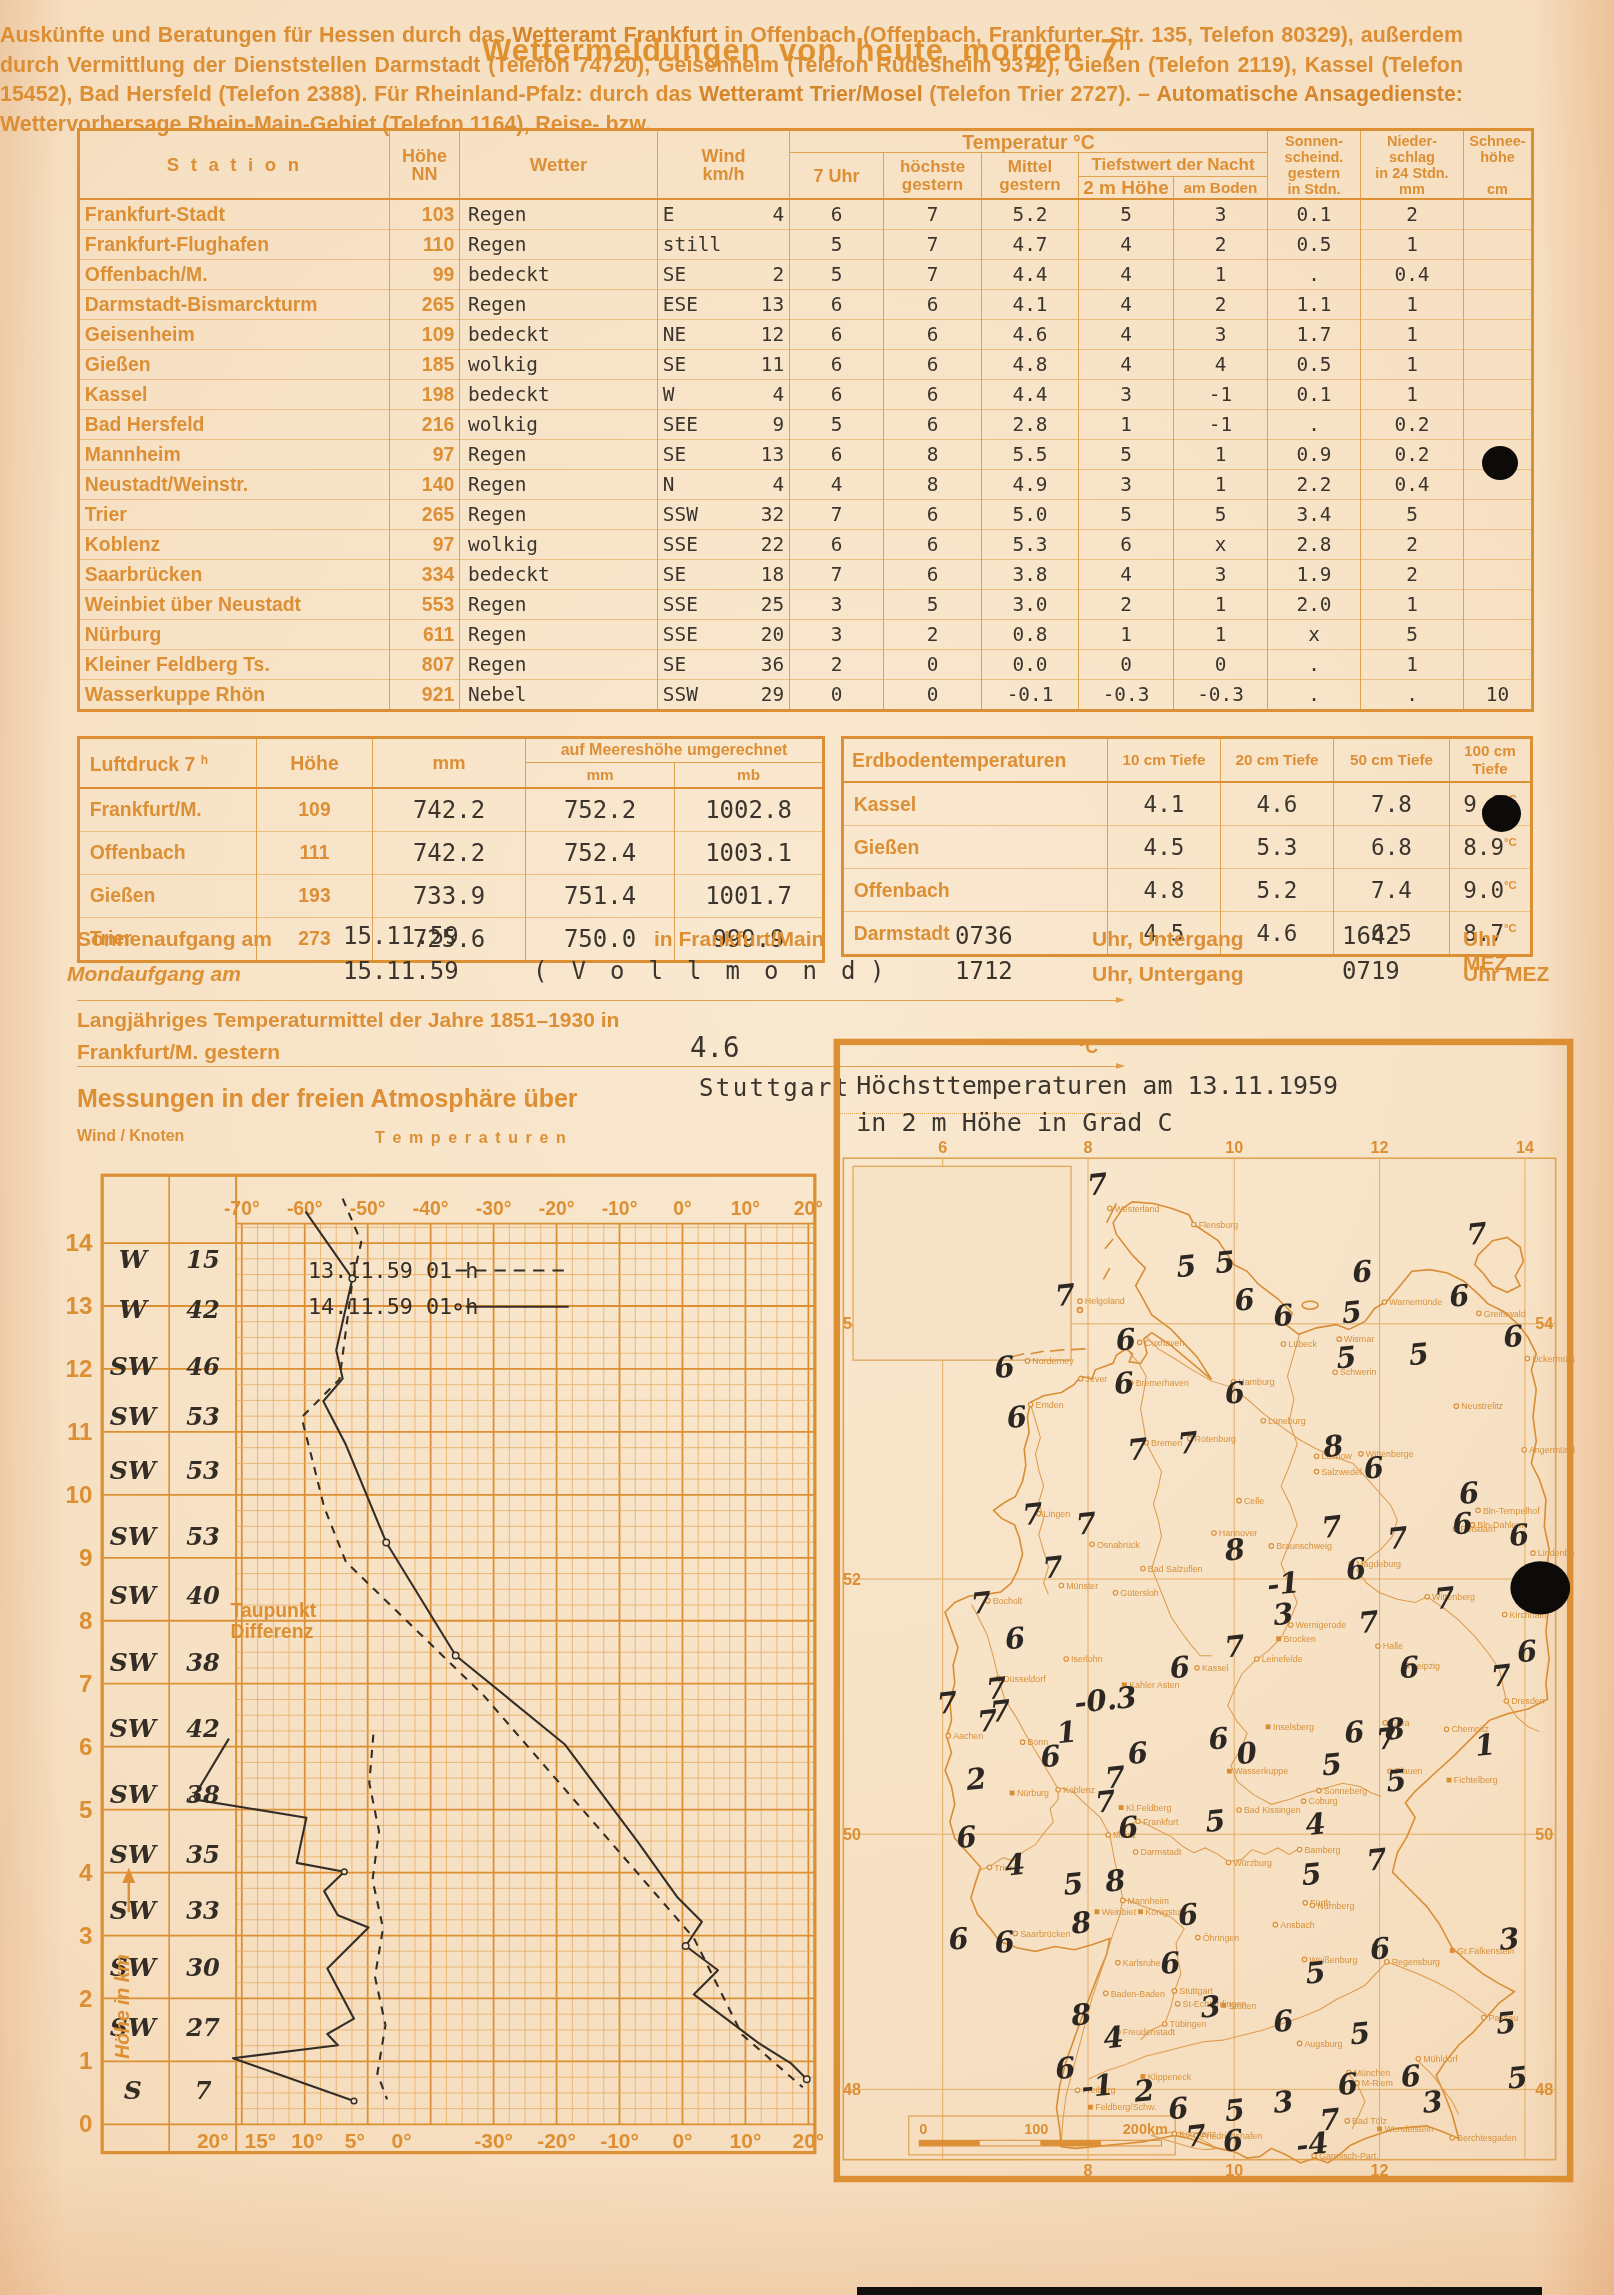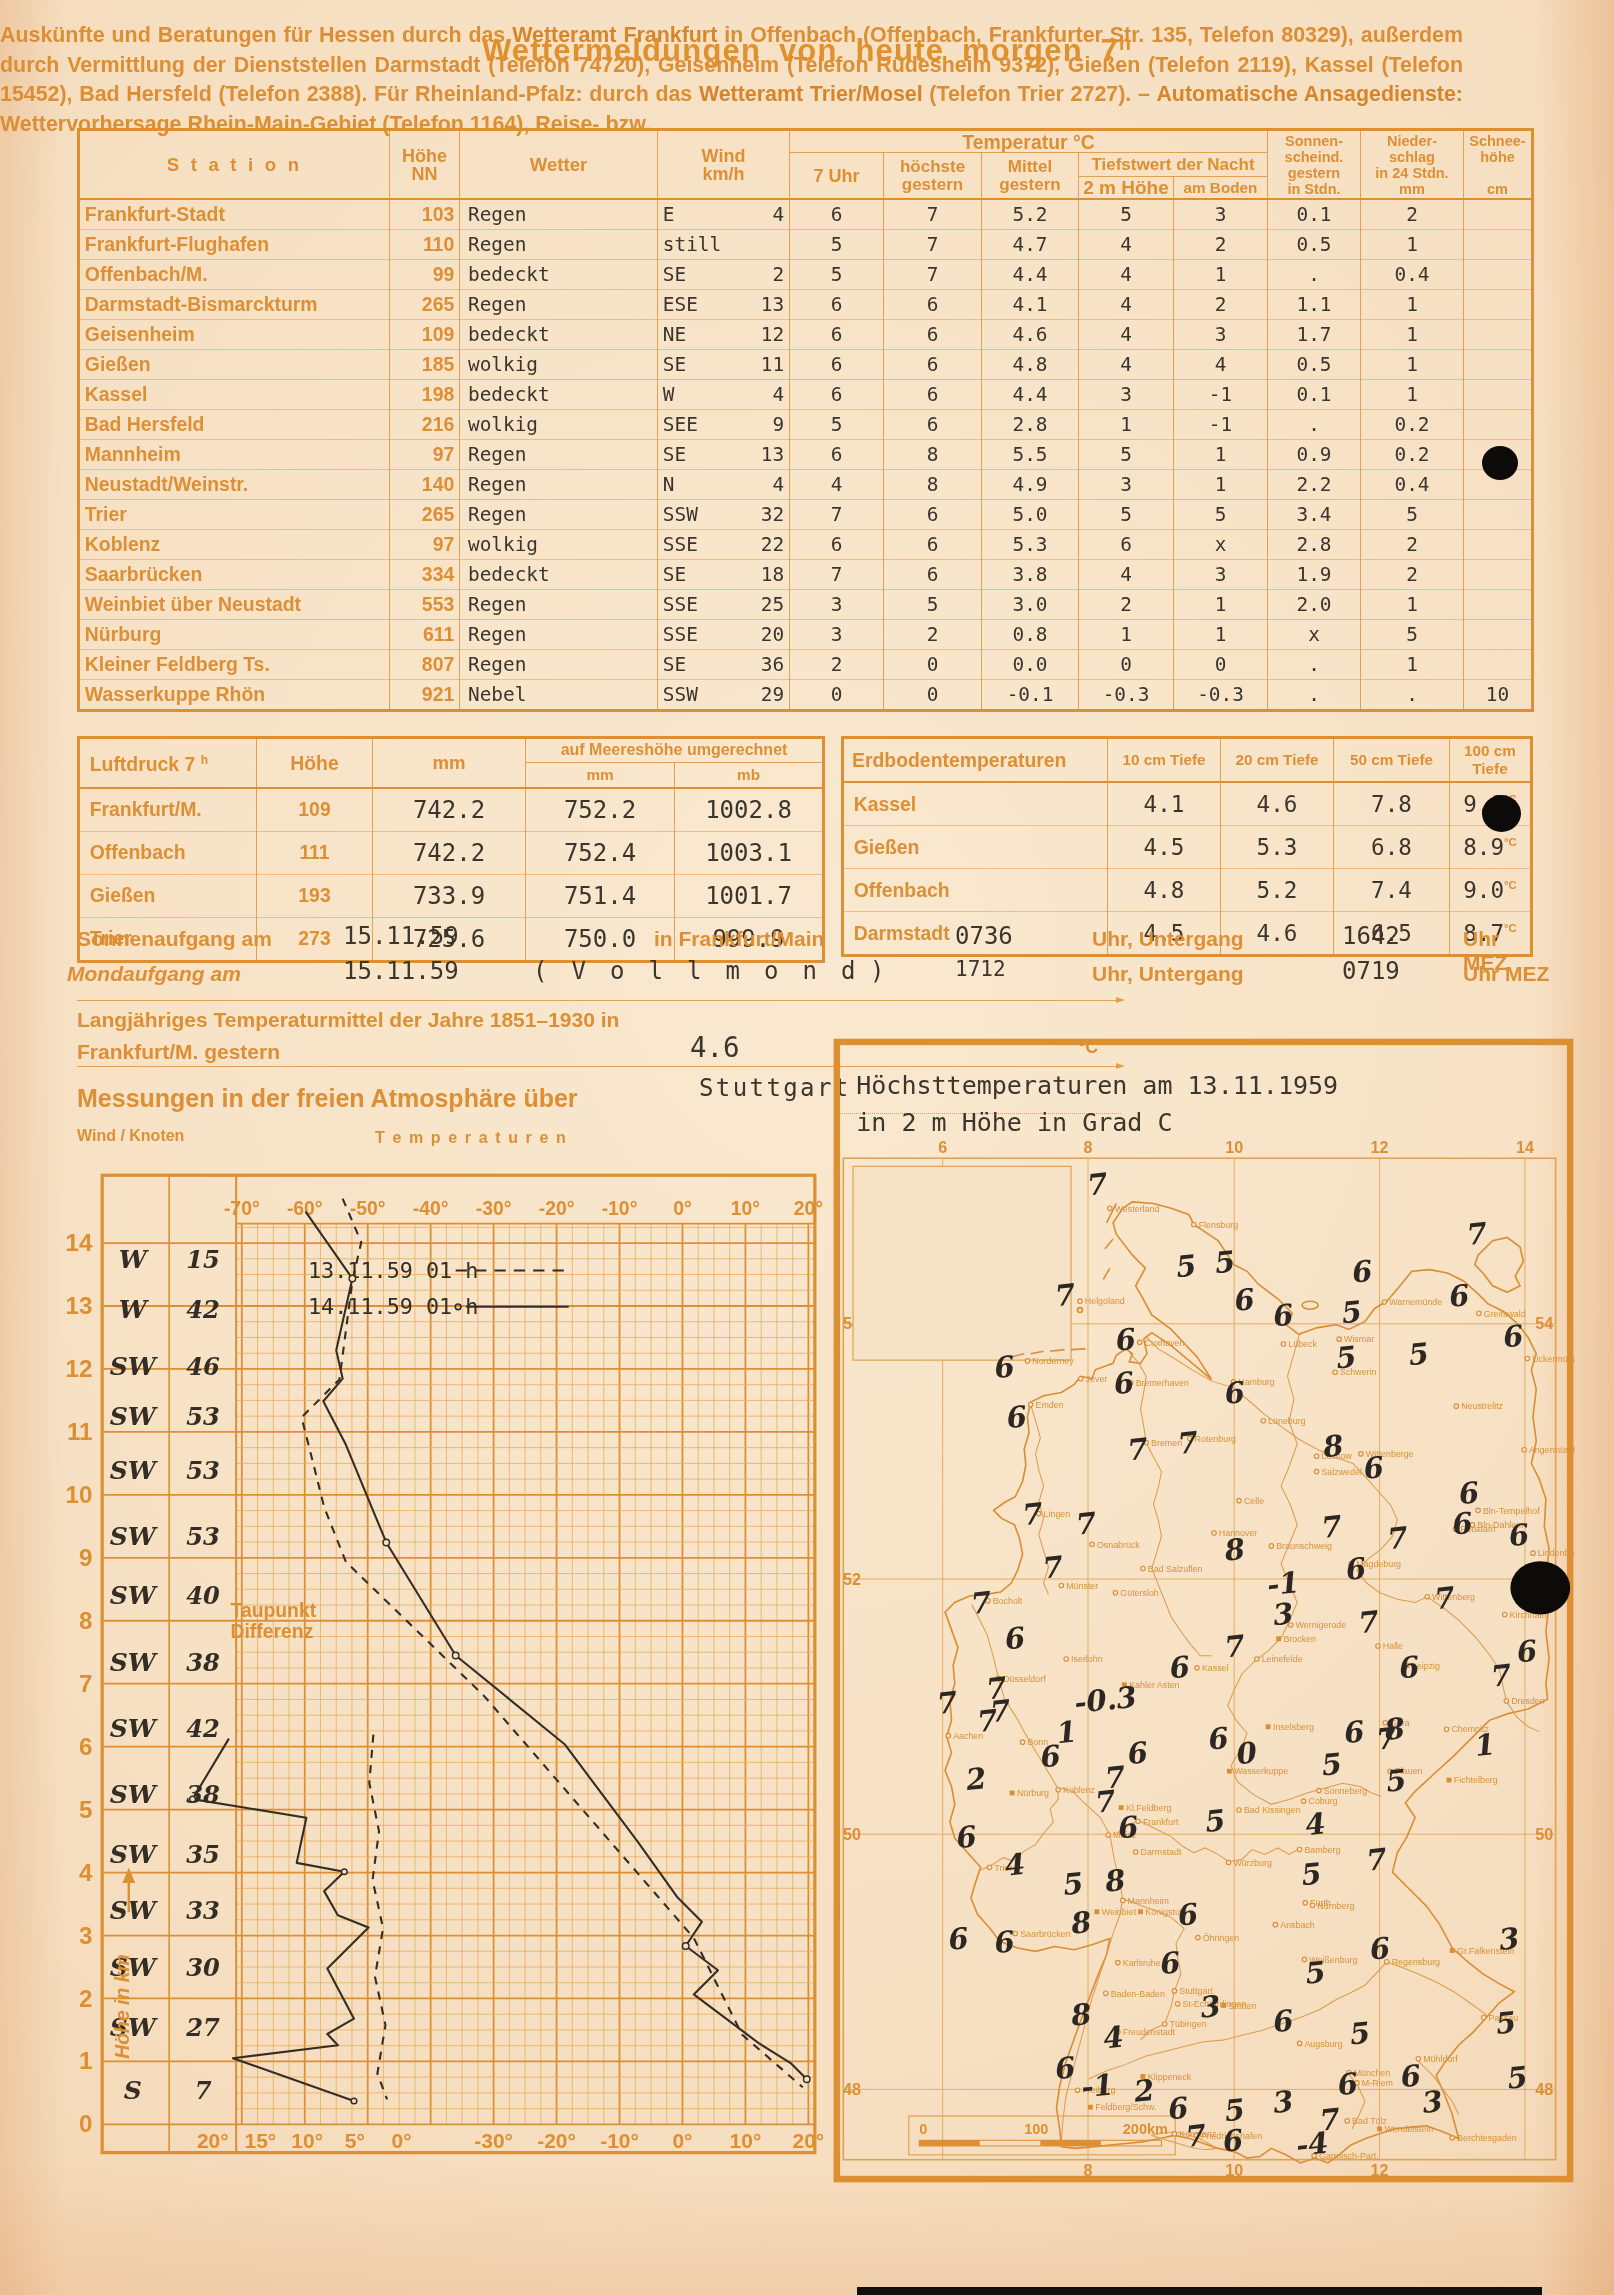--- a/index.html
+++ b/index.html
@@ -552,21 +552,21 @@
     <span class="abs typed" style="left:955px;top:-4.8px;font-size:24px;">0736</span>
     <span class="abs lab" style="left:1092px;">Uhr, Untergang</span>
     <span class="abs typed" style="left:1342px;top:-4.8px;font-size:24px;">1642</span>
     <span class="abs lab" style="left:1463px;">Uhr MEZ</span>
   </div>
   <div class="abs" style="left:0;top:962px;height:32px;width:1615px;">
     <span class="abs lab" style="left:67px;font-style:italic;">Mondaufgang  am</span>
     <span class="abs typed" style="left:343px;top:-4.8px;font-size:24px;">15.11.59</span>
     <span class="abs typed" style="left:533px;top:-4.8px;font-size:24px;letter-spacing:4.8px;">( V o l l m o n d</span>
     <span class="abs typed" style="left:870px;top:-4.8px;font-size:24px;">)</span>
-    <span class="abs typed" style="left:955px;top:-4.8px;font-size:21px;text-align:right;">1712</span>
+    <span class="abs typed" style="left:955px;top:-4.8px;font-size:24px;text-align:right;">1712</span>
     <span class="abs lab" style="left:1092px;">Uhr, Untergang</span>
     <span class="abs typed" style="left:1342px;top:-4.8px;font-size:24px;">0719</span>
     <span class="abs lab" style="left:1463px;">Uhr MEZ</span>
   </div>
 
   <div class="abs rule" style="left:77px;top:1000px;width:1046px;"></div>
 
   <div class="abs" style="left:0;top:1008px;width:1615px;height:73px;">
     <span class="abs lab" style="left:77px;top:0;">Langjähriges Temperaturmittel der Jahre 1851–1930 in</span>
     <span class="abs lab" style="left:77px;top:32px;">Frankfurt/M.  gestern</span>

